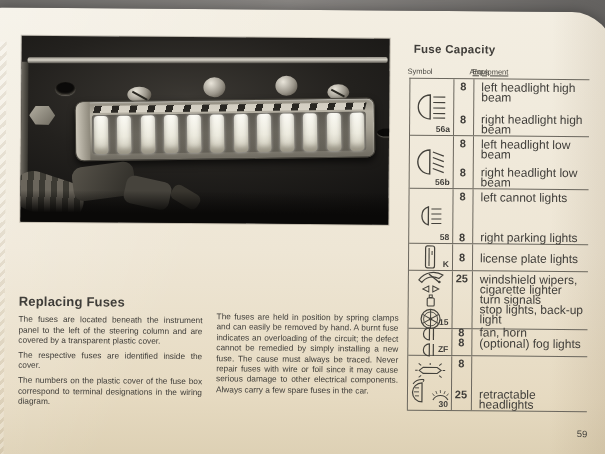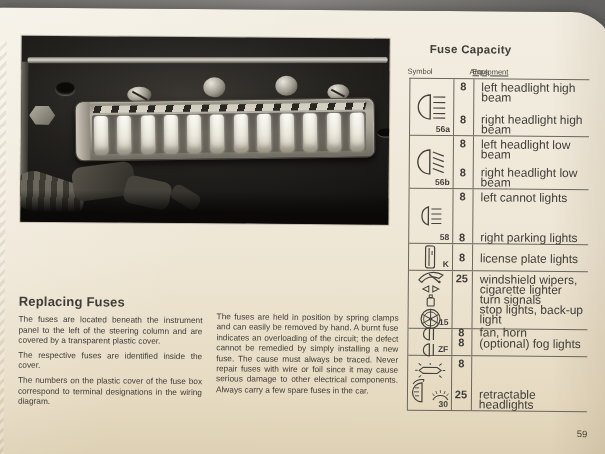--- a/index.html
+++ b/index.html
@@ -66,21 +66,21 @@
   .conn3{left:150px;top:152px;width:30px;height:16px;border-radius:6px;transform:rotate(30deg);background:#39362f;}
   .photo .floor{position:absolute;left:0;right:0;bottom:0;height:32px;
     background:linear-gradient(180deg,rgba(10,9,8,0) 0%,#0a0908 70%);}
   
   .h-left{position:absolute;left:27px;top:286px;font-size:13px;font-weight:bold;letter-spacing:.2px;}
   .col-left{position:absolute;left:27px;top:306px;width:184px;font-size:8.3px;line-height:10.6px;text-align:justify;}
   .col-left p{margin:0 0 4px 0;}
   .col-mid{position:absolute;left:225px;top:302px;width:182px;font-size:8.3px;line-height:10.4px;text-align:justify;}
   .col-mid p{margin:0;}
   
-  .h-right{position:absolute;left:436px;top:32px;font-size:11.5px;font-weight:bold;letter-spacing:.3px;}
+  .h-right{position:absolute;left:420px;top:32px;font-size:11.5px;font-weight:bold;letter-spacing:.3px;}
   .tablewrap{position:absolute;left:414px;top:56px;width:182px;}
   .thead{position:relative;height:11px;font-size:7.5px;color:#4a4842;}
   .thead span{position:absolute;top:0;}
   .th-symbol{left:0;}
   .th-amps{left:42px;margin-left:20px;}
   .th-equip{left:65px;text-decoration:underline;}
   .tbody{margin-left:2px;border-top:1px solid #6b675e;border-left:1px solid #6b675e;}
   .group{position:relative;display:flex;border-bottom:1px solid #6b675e;box-sizing:border-box;}
   .group::before,.group::after{content:"";position:absolute;top:0;bottom:0;border-left:1px solid #6b675e;}
   .group::before{left:43px;}

